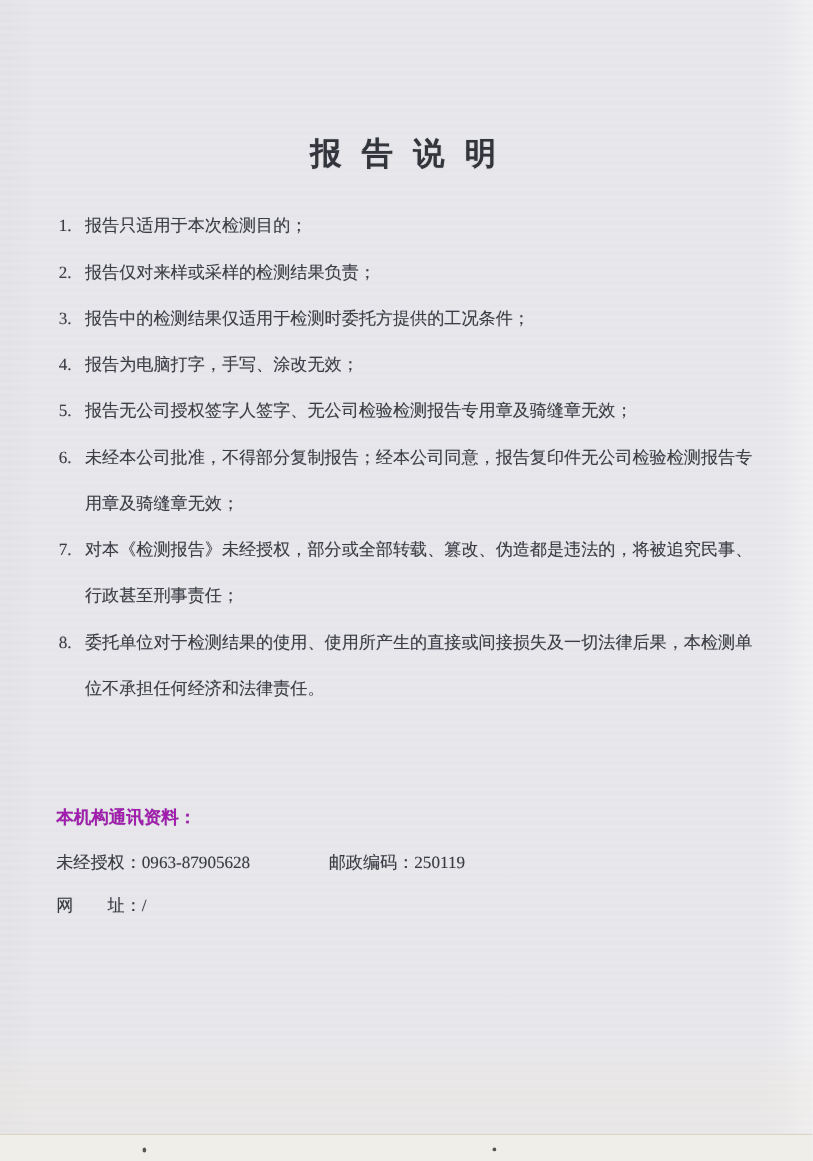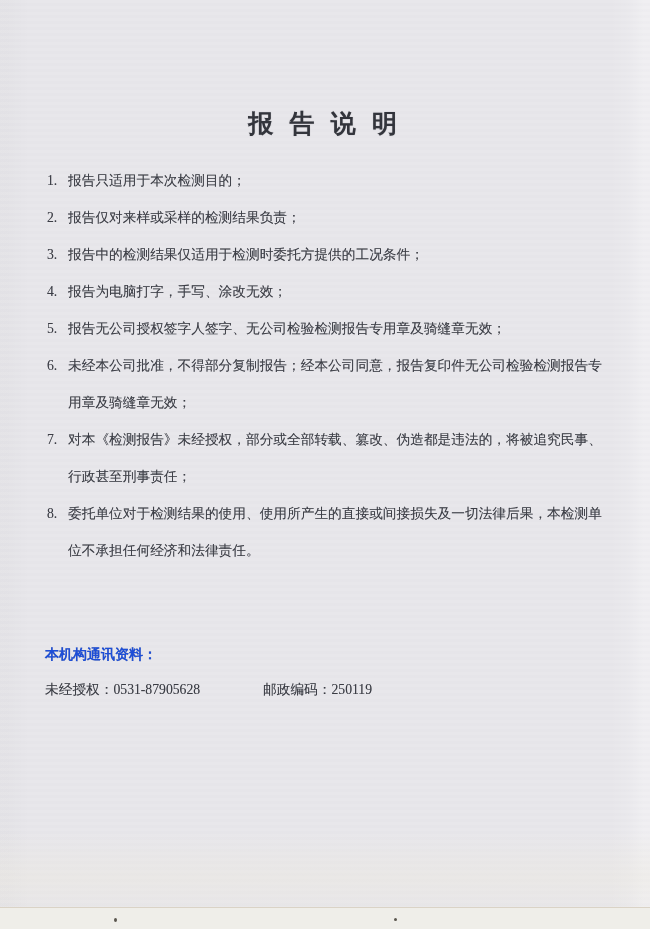--- a/index.html
+++ b/index.html
@@ -60,21 +60,21 @@
   .note-item { display: flex; align-items: flex-start; }
   .note-num { flex: 0 0 21px; width: 21px; }
   .note-text { width: 537px; word-break: break-all; }
 
   .contact-section {
     position: absolute; left: 45px; top: 644px; right: 40px;
     font-size: 13.7px;
     text-shadow: 0 0 0.6px rgba(58,60,68,0.4);
   }
   .contact-section p { margin: 0 0 13.5px 0; line-height: 21.5px; }
-  .contact-heading { font-weight: 700; font-size: 14px; color: #1d4ed8; }
+  .contact-heading { font-weight: 700; font-size: 14px; color: #a21caf; }
   .phone-group { display: inline-block; width: 218px; }
   .postal-group { display: inline-block; text-align: center; }
 </style>
 </head>
 <body>
 
 <div class="scan-page">
 
   <h1 class="page-title">报 告 说 明</h1>
 
@@ -109,21 +109,24 @@
     </li>
     <li class="note-item">
       <span class="note-num">8.</span>
       <span class="note-text">委托单位对于检测结果的使用、使用所产生的直接或间接损失及一切法律后果，本检测单位不承担任何经济和法律责任。</span>
     </li>
   </ol>
 
   <div class="contact-section">
     <p class="contact-heading">本机构通讯资料：</p>
     <p>
-      <span class="phone-group"><span>未经授权：</span><span>0531-87905628</span></span><span class="postal-group"><span>邮政编码：</span><span>250119</span></span>
+      <span class="phone-group"><span>未经授权：</span><span>0963-87905628</span></span><span class="postal-group"><span>邮政编码：</span><span>250119</span></span>
+    </p>
+    <p>
+      <span>网　　址：</span><span>/</span>
     </p>
   </div>
 
   <div class="faint-band"></div>
   <div class="bottom-strip">
     <span class="speck speck-1"></span>
     <span class="speck speck-2"></span>
   </div>
 
 </div>

